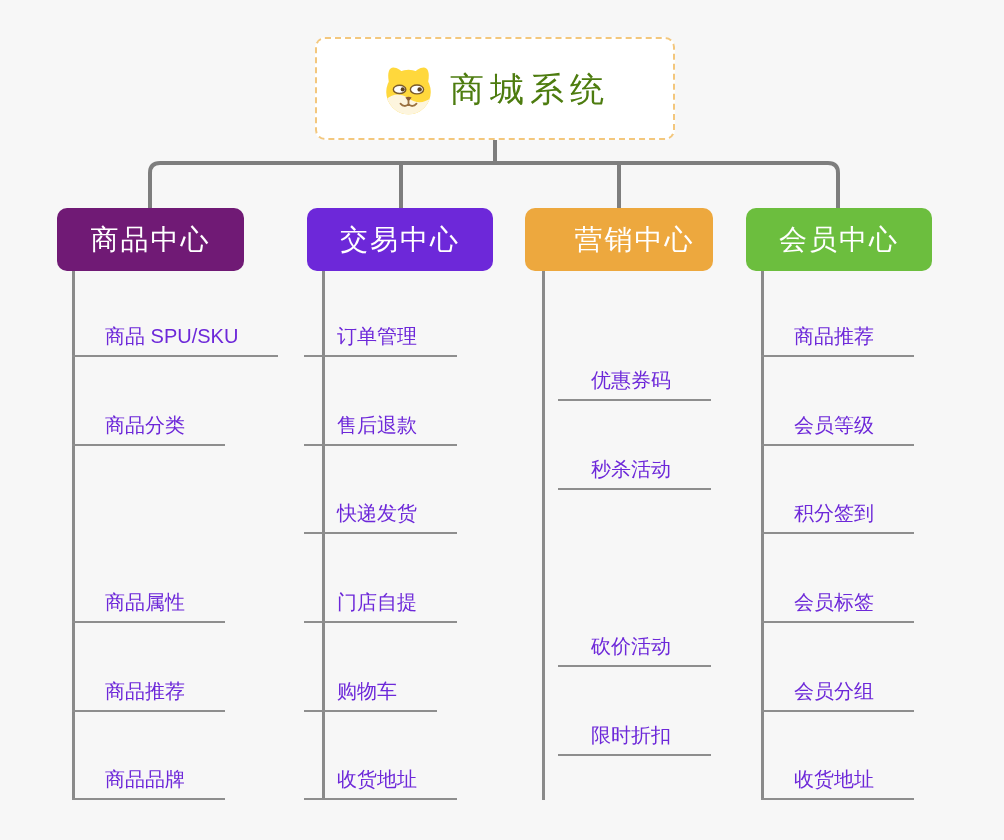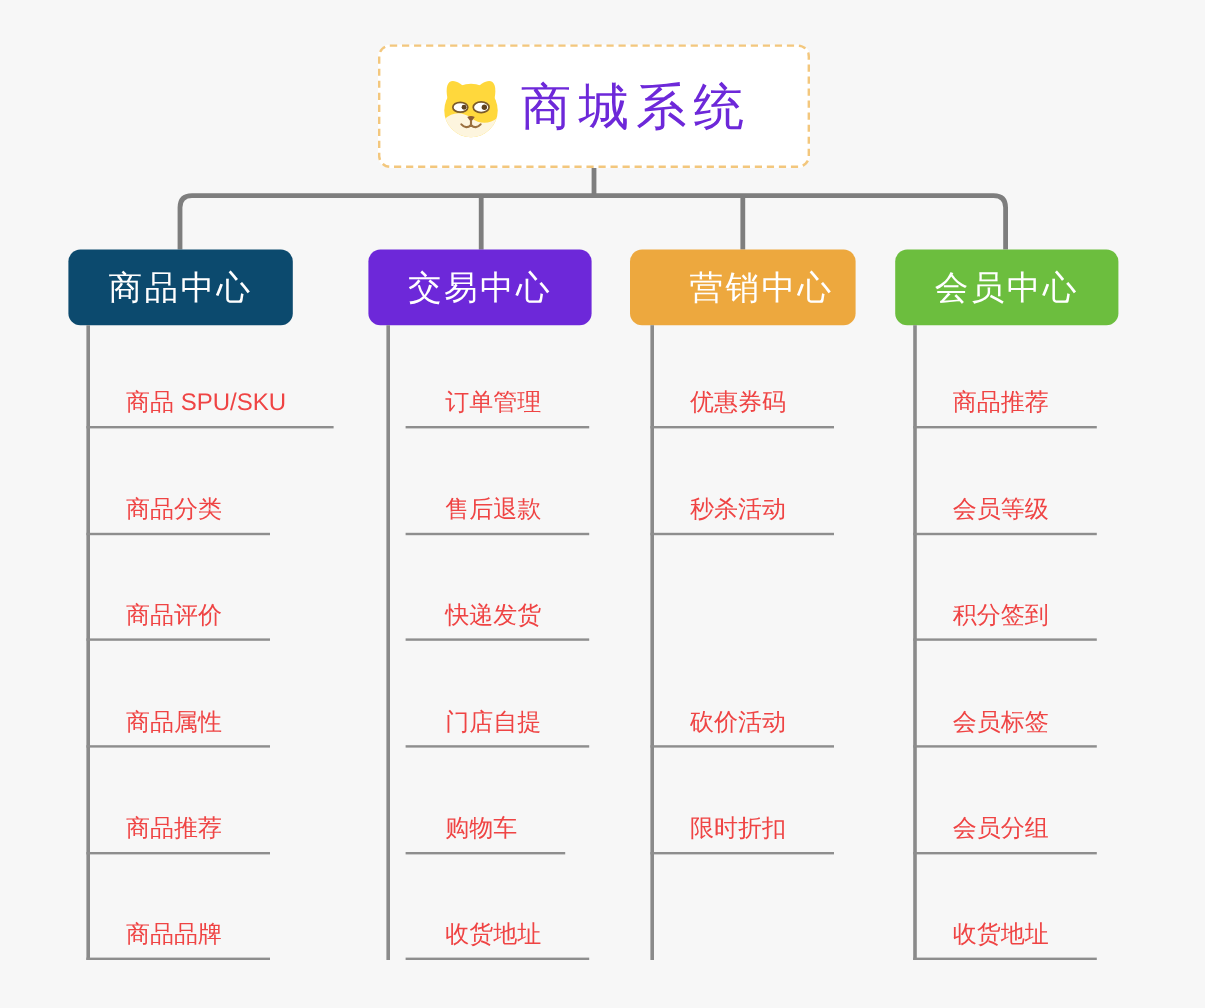--- a/index.html
+++ b/index.html
@@ -18,22 +18,22 @@
     width: 360px; height: 103px;
     background: #ffffff;
     border: 2px dashed #f3c77d;
     border-radius: 10px;
     display: flex;
     align-items: center;
     justify-content: center;
     gap: 13px;
   }
   .root-title {
-    color: #6d28d9;
-    font-size: 42px;
+    color: #4d7c0f;
+    font-size: 34px;
     letter-spacing: 6px;
     line-height: 1;
     white-space: nowrap;
   }
   .root-icon { width: 57px; height: 57px; flex: 0 0 auto; }
 
   
   .connectors {
     position: absolute;
     left: 0; top: 0;
@@ -48,21 +48,21 @@
     height: 63px;
     border-radius: 10px;
     display: flex;
     align-items: center;
     justify-content: center;
     color: #ffffff;
     font-size: 28px;
     letter-spacing: 2px;
     white-space: nowrap;
   }
-  .branch-0 { left: 57px;  width: 187px; background: #0c4a6e; }
+  .branch-0 { left: 57px;  width: 187px; background: #701a75; }
   .branch-1 { left: 307px; width: 186px; background: #6d28d9; }
   .branch-2 { left: 525px; width: 188px; background: #eda83e; padding-left: 31px; }
   .branch-3 { left: 746px; width: 186px; background: #6cbe3e; }
 
   
   .trunk {
     position: absolute;
     top: 271px;
     width: 3px;
     height: 529px;
@@ -74,26 +74,26 @@
   .trunk-3 { left: 761px; }
 
   
   .item {
     position: absolute;
     display: inline-block;
     padding: 0 40px 7px 33px;
     border-bottom: 2px solid #8e8e8e;
     font-size: 20px;
     line-height: 24px;
-    color: #ef4444;
+    color: #6d28d9;
     white-space: nowrap;
   }
   .col-0 { left: 72px; }
-  .col-1 { left: 338px; }
-  .col-2 { left: 542px; }
+  .col-1 { left: 304px; }
+  .col-2 { left: 558px; margin-top: 44px; }
   .col-3 { left: 761px; }
   .row-0 { top: 324px; }
   .row-1 { top: 413px; }
   .row-2 { top: 501px; }
   .row-3 { top: 590px; }
   .row-4 { top: 679px; }
   .row-5 { top: 767px; }
 </style>
 </head>
 <body>
@@ -143,21 +143,20 @@
     <span>会员中心</span>
   </div>
 
   <div class="trunk trunk-0"></div>
   <div class="trunk trunk-1"></div>
   <div class="trunk trunk-2"></div>
   <div class="trunk trunk-3"></div>
 
   <div class="item col-0 row-0">商品 SPU/SKU</div>
   <div class="item col-0 row-1">商品分类</div>
-  <div class="item col-0 row-2">商品评价</div>
   <div class="item col-0 row-3">商品属性</div>
   <div class="item col-0 row-4">商品推荐</div>
   <div class="item col-0 row-5">商品品牌</div>
 
   <div class="item col-1 row-0">订单管理</div>
   <div class="item col-1 row-1">售后退款</div>
   <div class="item col-1 row-2">快递发货</div>
   <div class="item col-1 row-3">门店自提</div>
   <div class="item col-1 row-4">购物车</div>
   <div class="item col-1 row-5">收货地址</div>

